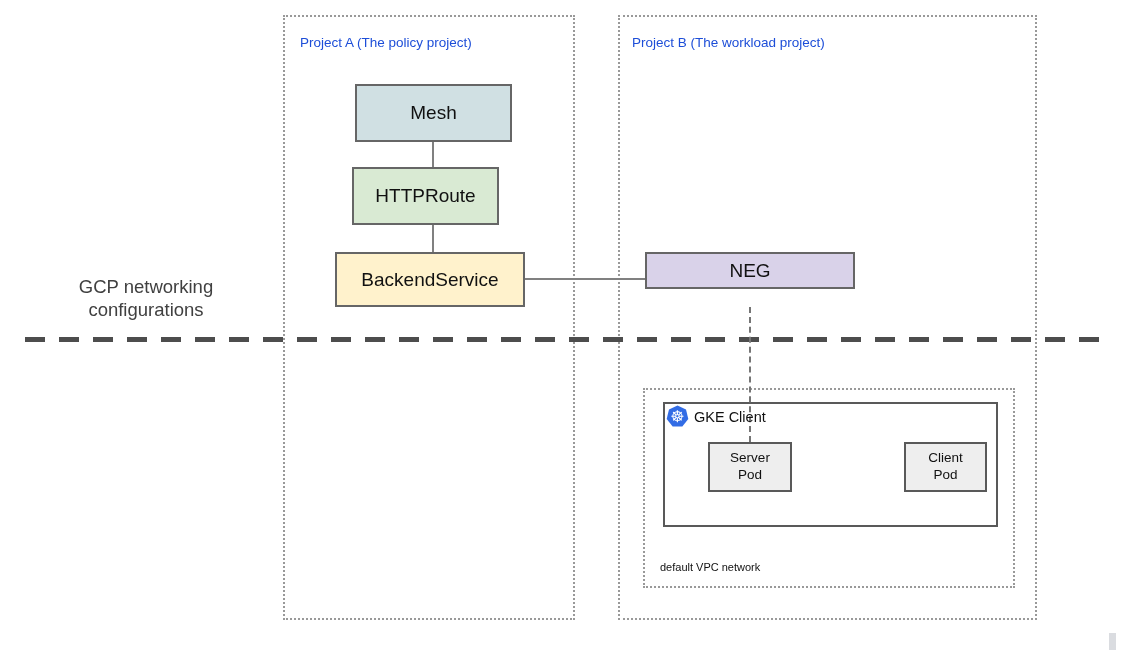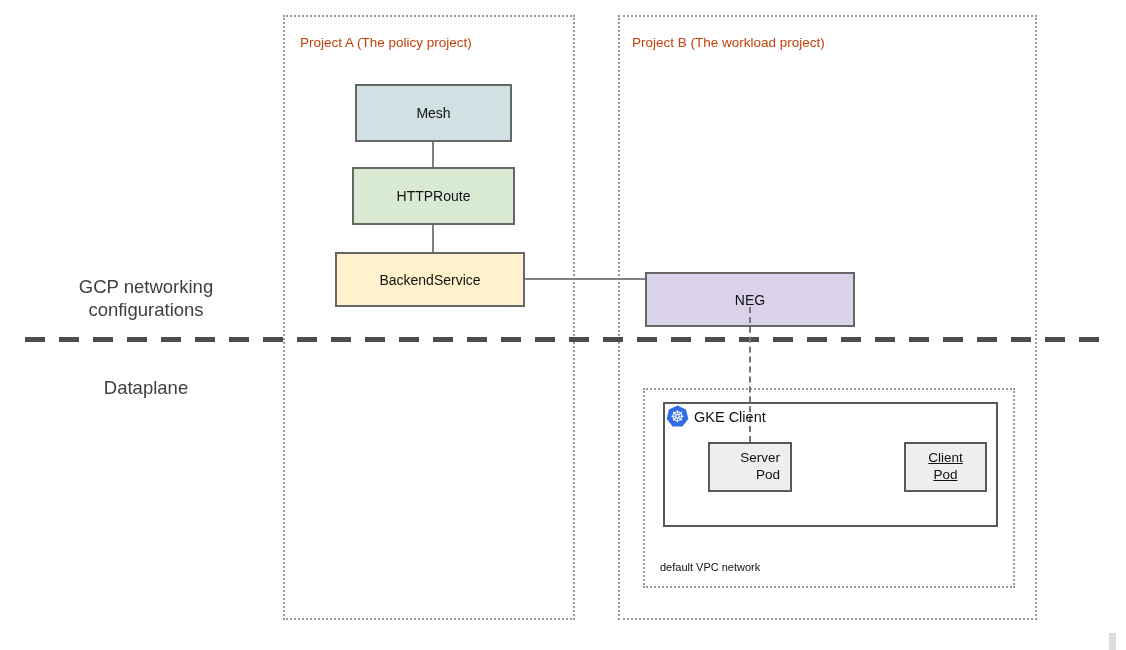--- a/index.html
+++ b/index.html
@@ -20,41 +20,41 @@
     border: 2px dotted #999999;
     background: transparent;
   }
   .project-a { left: 283px; top: 15px; width: 292px; height: 605px; }
   .project-b { left: 618px; top: 15px; width: 419px; height: 605px; }
   .vpc-box   { left: 643px; top: 388px; width: 372px; height: 200px; }
 
   .project-label {
     position: absolute;
     font-size: 13.5px;
-    color: #c2410c;
+    color: #1d4ed8;
     white-space: nowrap;
   }
   .project-a-label { left: 300px; top: 35px; }
   .project-b-label { left: 632px; top: 35px; text-align: center; }
 
   
   .node {
     position: absolute;
     border: 2px solid #666666;
     display: flex;
     align-items: center;
     justify-content: center;
-    font-size: 14px;
+    font-size: 19px;
     color: #111111;
     z-index: 1;
   }
   .node-mesh     { left: 355px; top:  84px; width: 157px; height: 58px; }
-  .node-httproute{ left: 352px; top: 167px; width: 163px; height: 58px; }
+  .node-httproute{ left: 352px; top: 167px; width: 147px; height: 58px; }
   .node-backend  { left: 335px; top: 252px; width: 190px; height: 55px; }
-  .node-neg      { left: 645px; top: 252px; width: 210px; height: 55px; margin-top: 20px; }
+  .node-neg      { left: 645px; top: 252px; width: 210px; height: 37px; }
 
   
   .v-line {
     position: absolute;
     width: 2px;
     background: #808080;
     z-index: 0;
   }
   .conn-mesh-route  { left: 432px; top: 142px; height: 25px; }
   .conn-route-bes   { left: 432px; top: 225px; height: 27px; }
@@ -140,21 +140,21 @@
     display: flex;
     align-items: center;
     justify-content: center;
     text-align: center;
     font-size: 13.5px;
     line-height: 1.25;
     color: #111111;
     padding: 0 10px;
     z-index: 3;
   }
-  .server-pod { left: 708px; width: 84px; text-align: right; }
+  .server-pod { left: 708px; width: 84px; }
   .client-pod { left: 904px; width: 83px; }
 
   .vpc-label {
     position: absolute;
     left: 660px; top: 561px;
     font-size: 11px;
     color: #111111;
     white-space: nowrap;
   }
 
@@ -172,21 +172,20 @@
 
   <div class="dotted-box project-a"></div>
   <div class="dotted-box project-b"></div>
 
   <div class="project-label project-a-label">Project A (The policy project)</div>
   <div class="project-label project-b-label">Project B (The workload project)</div>
 
   <div class="region-label gcp-label">
     <span class="inner">GCP networking configurations</span>
   </div>
-  <div class="region-label dataplane-label">Dataplane</div>
 
   <div class="plane-divider"></div>
 
   <div class="v-line conn-mesh-route"></div>
   <div class="v-line conn-route-bes"></div>
   <div class="h-line conn-bes-neg"></div>
   <div class="dashed-v-line conn-neg-pod"></div>
 
   <div class="node node-mesh" style="background: rgb(208, 224, 227);">
     <span>Mesh</span>
@@ -205,21 +204,21 @@
 
   <div class="gke-box"></div>
   <div class="k8s-icon" style="background: rgb(50, 108, 229);">
     <span>☸</span>
   </div>
   <div class="gke-label">GKE Client</div>
 
   <div class="pod server-pod" style="background: rgb(238, 238, 238);">
     <span>Server Pod</span>
   </div>
-  <div class="pod client-pod" style="background: rgb(238, 238, 238); text-decoration: underline;">
+  <div class="pod client-pod" style="background: rgb(238, 238, 238);">
     <span>Client Pod</span>
   </div>
 
   <div class="vpc-label">default VPC network</div>
 
   <div class="scrollbar-fragment"></div>
 
 </div>
 
 </body></html>

